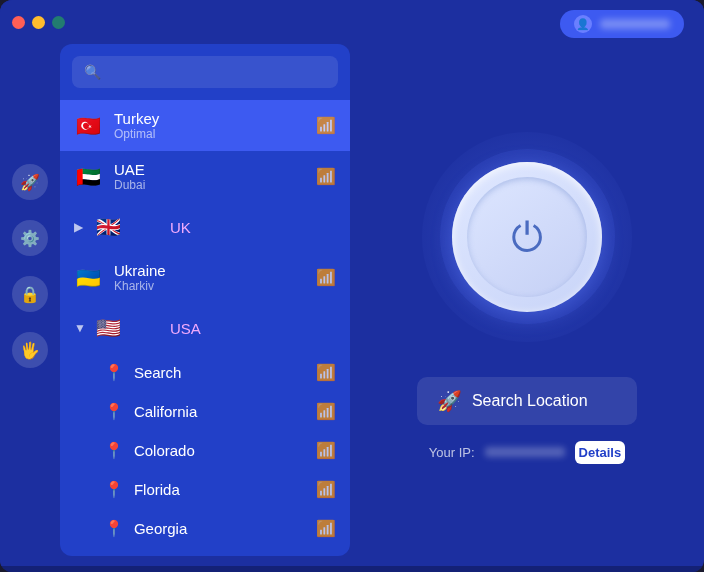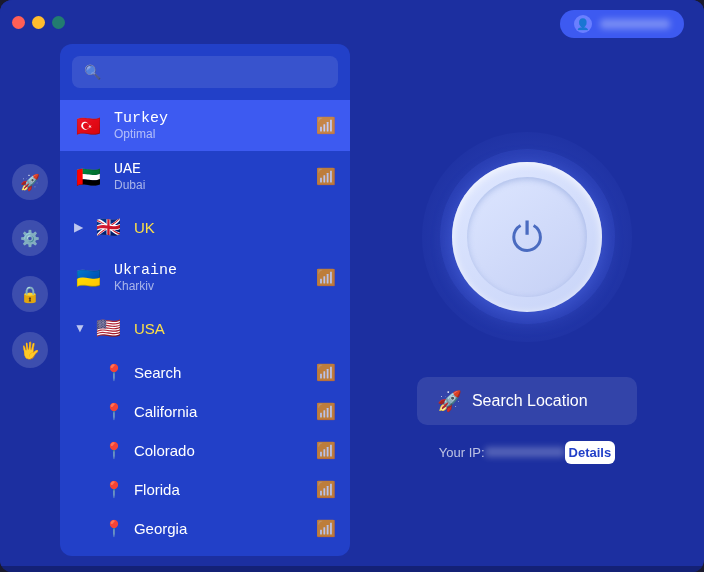--- a/index.html
+++ b/index.html
@@ -191,21 +191,20 @@
     }
 
     .server-info {
       flex: 1;
     }
 
     .server-name {
       color: white;
       font-size: 15px;
       font-weight: 500;
-      font-family: Liberation Mono, monospace;
     }
 
     .server-city {
       color: rgba(255,255,255,0.6);
       font-size: 12px;
     }
 
     .signal-icon {
       color: rgba(255,255,255,0.7);
       font-size: 16px;
@@ -220,24 +219,25 @@
     }
 
     .chevron {
       color: rgba(255,255,255,0.7);
       font-size: 12px;
       margin-right: 8px;
       width: 12px;
     }
 
     .country-name {
-      color: #fde047;
+      color: #f0abfc;
       font-size: 15px;
       font-weight: 500;
       flex: 1;
+      margin-left: 36px;
     }
 
     
     .sub-item {
       display: flex;
       align-items: center;
       padding: 10px 14px 10px 44px;
       cursor: pointer;
     }
 
@@ -355,20 +355,21 @@
     }
 
     .rocket-icon {
       font-size: 20px;
     }
 
     
     .ip-row {
       display: flex;
       align-items: center;
+      gap: 10px;
       margin-top: 16px;
       color: rgba(255,255,255,0.7);
       font-size: 13px;
     }
 
     .ip-blur {
       width: 80px;
       height: 10px;
       background: rgba(255,255,255,0.25);
       border-radius: 3px;

